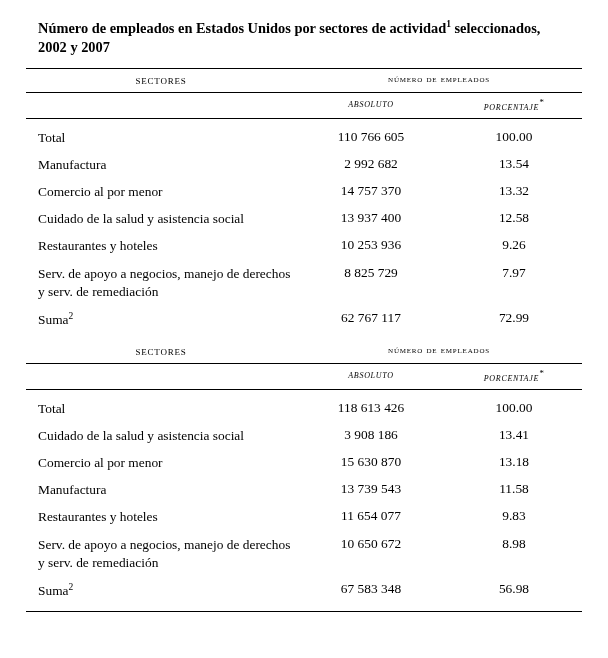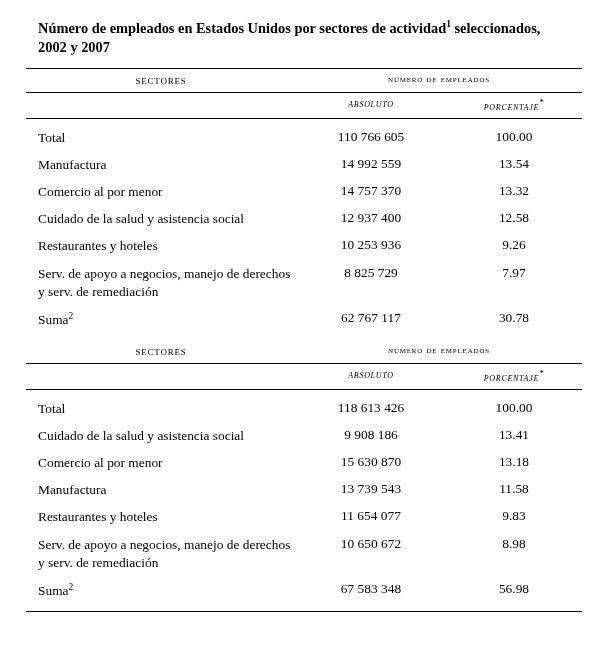--- a/index.html
+++ b/index.html
@@ -156,49 +156,49 @@
           <td></td>
         </tr>
 
       <tr>
         <td class="cell-sector">Total</td>
         <td class="cell-abs">110 766 605</td>
         <td class="cell-pct">100.00</td>
       </tr>
       <tr>
         <td class="cell-sector">Manufactura</td>
-        <td class="cell-abs">14 992 559</td>
+        <td class="cell-abs">2 992 682</td>
         <td class="cell-pct">13.54</td>
       </tr>
       <tr>
         <td class="cell-sector">Comercio al por menor</td>
         <td class="cell-abs">14 757 370</td>
         <td class="cell-pct">13.32</td>
       </tr>
       <tr>
         <td class="cell-sector">Cuidado de la salud y asistencia social</td>
-        <td class="cell-abs">12 937 400</td>
+        <td class="cell-abs">13 937 400</td>
         <td class="cell-pct">12.58</td>
       </tr>
       <tr>
         <td class="cell-sector">Restaurantes y hoteles</td>
         <td class="cell-abs">10 253 936</td>
         <td class="cell-pct">9.26</td>
       </tr>
       <tr>
         <td class="cell-sector">Serv. de apoyo a negocios, manejo de derechos y serv. de remediación</td>
         <td class="cell-abs">8 825 729</td>
         <td class="cell-pct">7.97</td>
       </tr>
       <tr>
         <td class="cell-sector">
           <span>Suma</span><sup>2</sup>
         </td>
         <td class="cell-abs">62 767 117</td>
-        <td class="cell-pct">30.78</td>
+        <td class="cell-pct">72.99</td>
       </tr>
 
       <tr class="spacer-row">
           <td></td>
           <td></td>
           <td></td>
         </tr>
 
       <tr class="rule-thin-bottom">
         <td class="hdr-sector">Sectores</td>
@@ -218,21 +218,21 @@
           <td></td>
         </tr>
 
       <tr>
         <td class="cell-sector">Total</td>
         <td class="cell-abs">118 613 426</td>
         <td class="cell-pct">100.00</td>
       </tr>
       <tr>
         <td class="cell-sector">Cuidado de la salud y asistencia social</td>
-        <td class="cell-abs">9 908 186</td>
+        <td class="cell-abs">3 908 186</td>
         <td class="cell-pct">13.41</td>
       </tr>
       <tr>
         <td class="cell-sector">Comercio al por menor</td>
         <td class="cell-abs">15 630 870</td>
         <td class="cell-pct">13.18</td>
       </tr>
       <tr>
         <td class="cell-sector">Manufactura</td>
         <td class="cell-abs">13 739 543</td>

